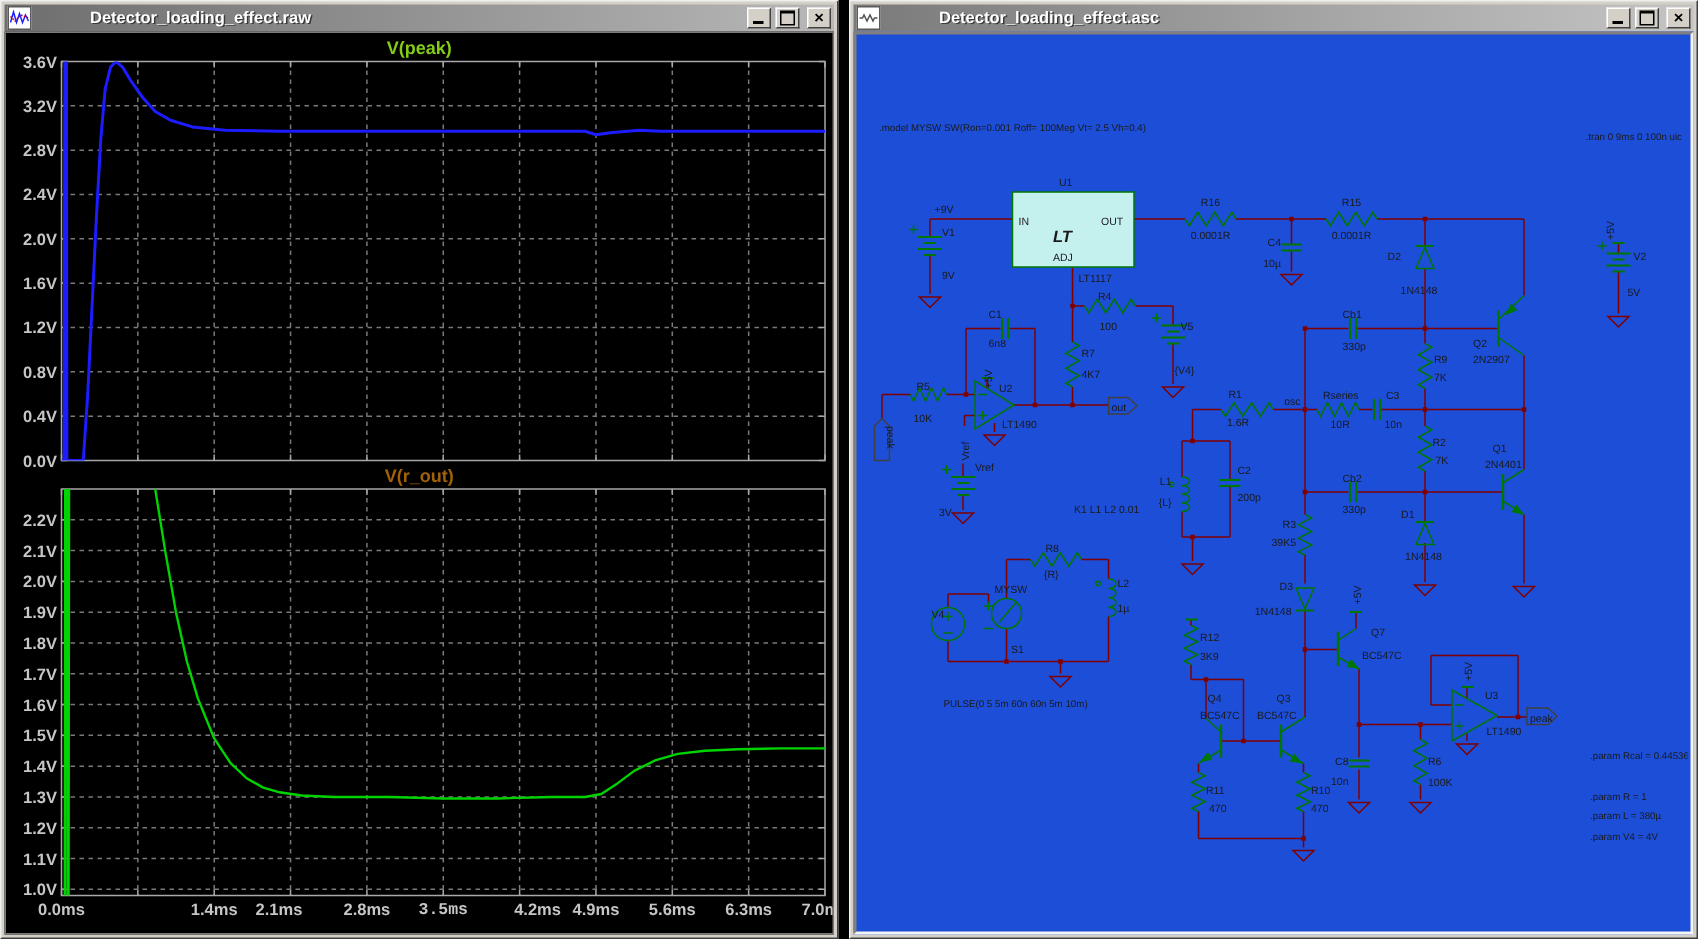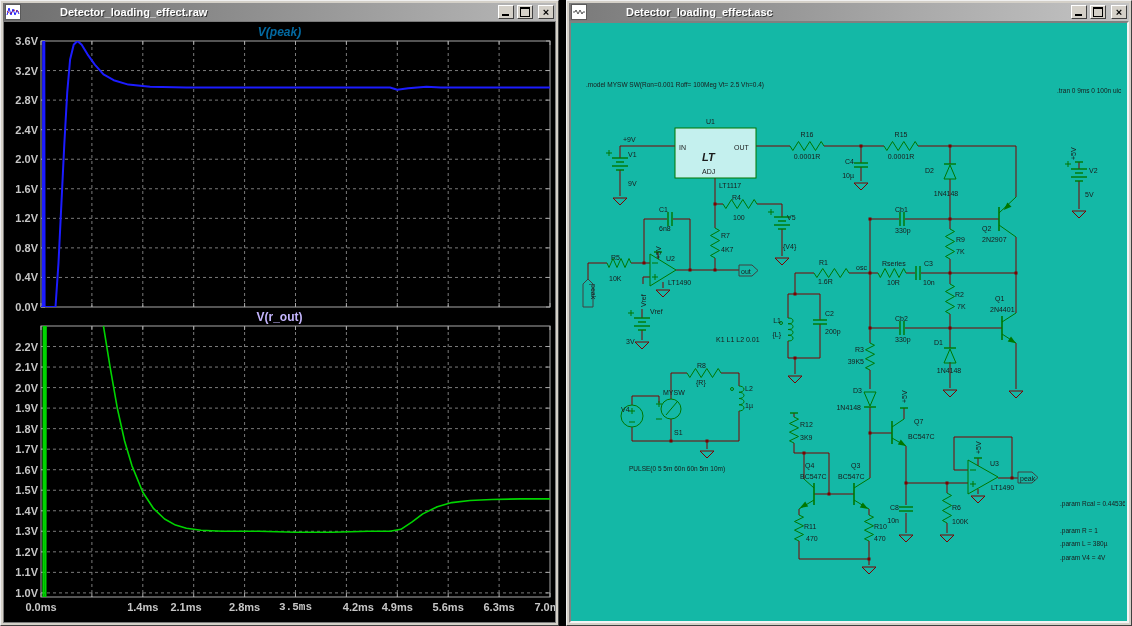--- a/index.html
+++ b/index.html
@@ -15,27 +15,27 @@
         border-right:1px solid #404040;border-bottom:1px solid #404040;position:relative;flex:0 0 auto;
         display:flex;align-items:center;justify-content:center;padding:0;cursor:default;}
   .tbtn.close{margin-left:2px;}
   .glyph-min{position:absolute;left:3px;bottom:2px;width:7px;height:2px;background:#000;}
   .glyph-max{width:8px;height:7px;border:1px solid #000;border-top:2px solid #000;}
   .glyph-x{font-size:11px;font-weight:bold;color:#000;line-height:10px;}
   .client{position:relative;overflow:hidden;}
   
   #plotClient{background:#000;height:602px;border:1px solid #7a7a7a;box-sizing:border-box;}
   .pane-title{position:absolute;left:0;width:100%;text-align:center;font-size:12px;font-weight:bold;}
-  #t1{top:3px;color:#0369a1;font-style:italic;}
-  #t2{top:288px;color:#c4b5fd;}
+  #t1{top:3px;color:#84cc16;}
+  #t2{top:288px;color:#a16207;}
   #plotsvg{position:absolute;left:0;top:0;}
   .xlab{position:absolute;top:579px;width:44px;text-align:center;color:#c6c6c6;
         font-size:11px;font-weight:bold;}
   
-  #schClient{background:#14b8a6;height:602px;border-top:2px solid #808080;border-left:2px solid #808080;
+  #schClient{background:#1d4ed8;height:602px;border-top:2px solid #808080;border-left:2px solid #808080;
              border-bottom:2px solid #f4f4f4;border-right:2px solid #f4f4f4;box-sizing:border-box;}
   #schsvg{position:absolute;left:0;top:0;}
   text.sch{font-family:"Liberation Sans",sans-serif;fill:#1a1a1a;}
   text.logo{font-style:italic;font-weight:bold;}
   text.axis{font-family:"Liberation Sans",sans-serif;fill:#c6c6c6;font-size:11px;font-weight:bold;}
 </style>
 </head>
 <body>
 
 <div class="win" style="left:0;top:0;width:559px;height:626px;">

